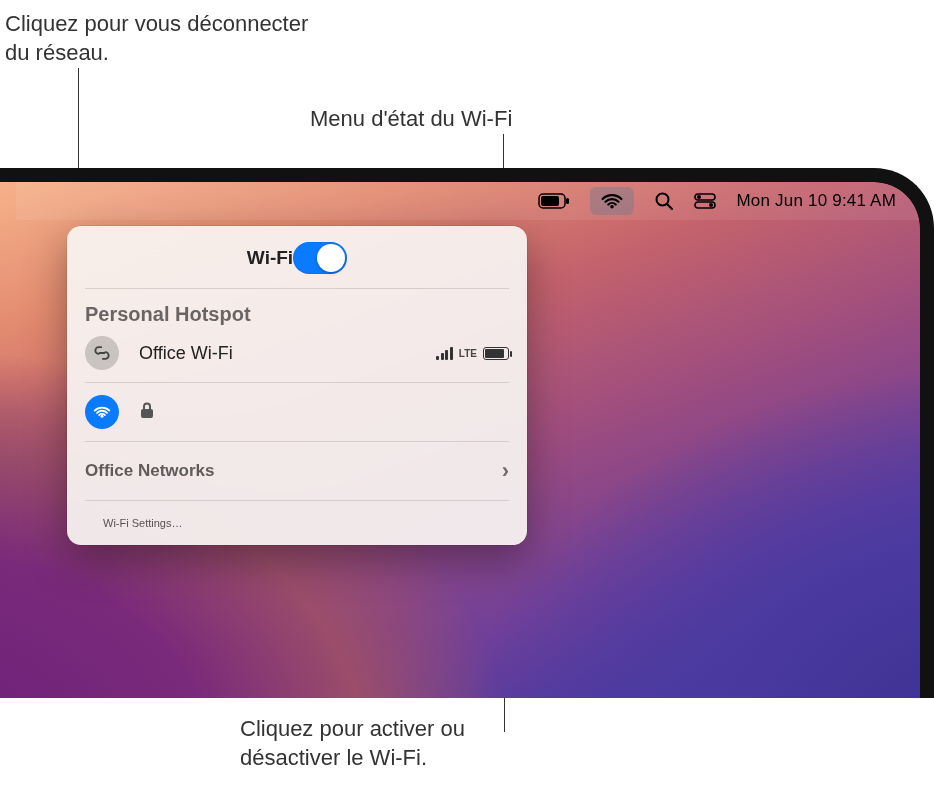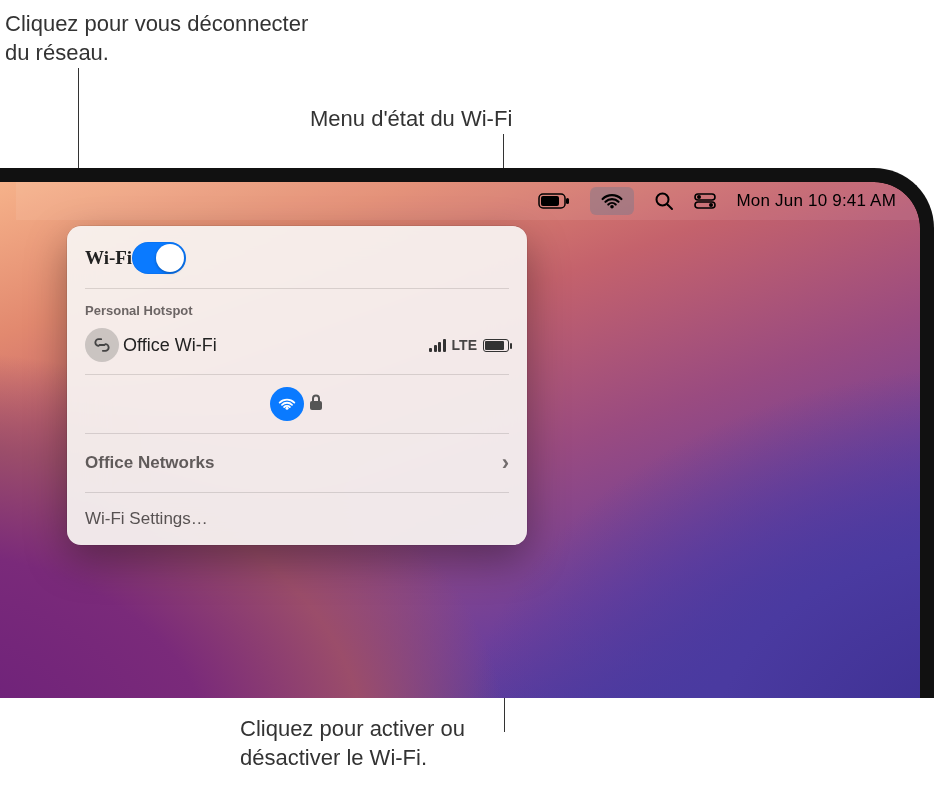--- a/index.html
+++ b/index.html
@@ -98,56 +98,54 @@
     color: #222;
     font-size: 18px;
     backdrop-filter: blur(20px);
   }
   .panel .row {
     padding: 10px 18px;
     display: flex;
     align-items: center;
   }
   .panel .header-row {
-    justify-content: flex-start;
+    justify-content: center;
     font-weight: 700;
     font-size: 19px;
-    font-family: Liberation Serif, serif;
   }
   .panel .section-label {
     color: rgba(60,55,55,0.75);
     font-weight: 600;
-    font-size: 13px;
+    font-size: 20px;
     padding: 10px 18px 2px;
   }
   .panel .divider {
     height: 1px;
     background: rgba(0,0,0,0.12);
     margin: 4px 18px;
   }
   .net-row {
     padding: 8px 18px;
     display: flex;
     align-items: center;
-    gap: 4px;
-    justify-content: center;
+    gap: 20px;
   }
   .net-icon {
     width: 34px; height: 34px;
     border-radius: 50%;
     display: flex; align-items: center; justify-content: center;
     flex-shrink: 0;
   }
   .net-icon.grey { background: rgba(120,120,120,0.35); }
   .net-icon.blue { background: #0a7aff; }
   .net-name { flex: 1; font-size: 18px; }
   .net-right {
     display: flex; align-items: center; gap: 6px;
     color: rgba(40,40,40,0.85);
-    font-size: 14px; font-weight: 600;
+    font-size: 10px; font-weight: 600;
   }
 
   
   .toggle {
     width: 54px; height: 32px;
     background: #0a7aff;
     border-radius: 16px;
     position: relative;
     box-shadow: inset 0 0 0 1px rgba(0,0,0,0.05);
   }
@@ -163,24 +161,24 @@
   .submenu-row {
     padding: 12px 18px;
     display: flex;
     align-items: center;
     justify-content: space-between;
     color: rgba(60,55,55,0.8);
     font-weight: 600;
     font-size: 17px;
   }
   .settings-row {
-    padding: 12px 18px 10px;
+    padding: 12px 36px 10px;
     color: rgba(60,55,55,0.85);
     font-weight: 500;
-    font-size: 17px;
+    font-size: 11px;
   }
 
   
   .sigbars {
     display: inline-flex; align-items: flex-end; gap: 1.5px;
     height: 14px;
   }
   .sigbars span {
     width: 3px; background: #333; border-radius: 1px;
   }

